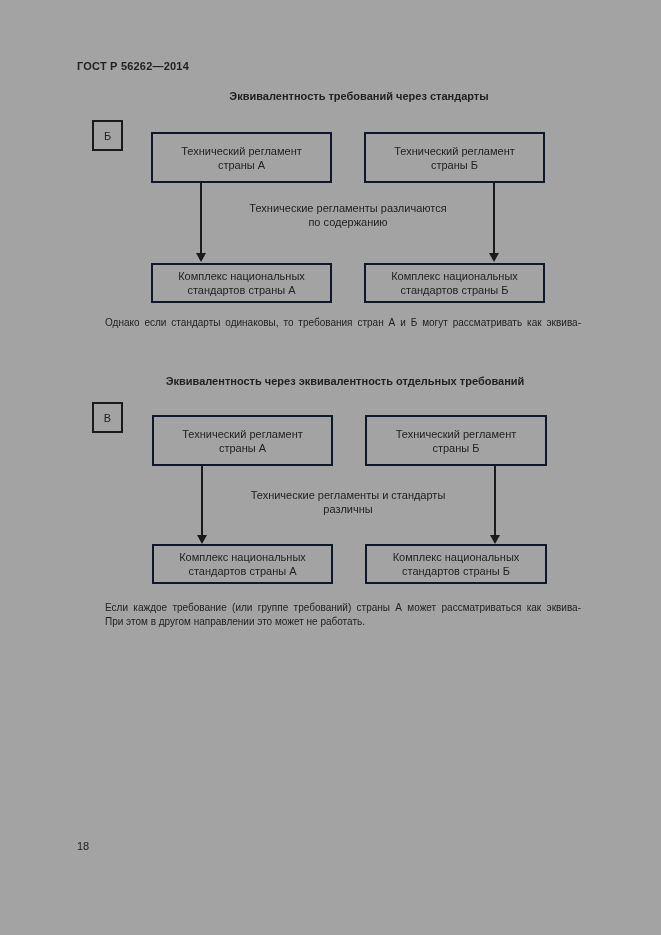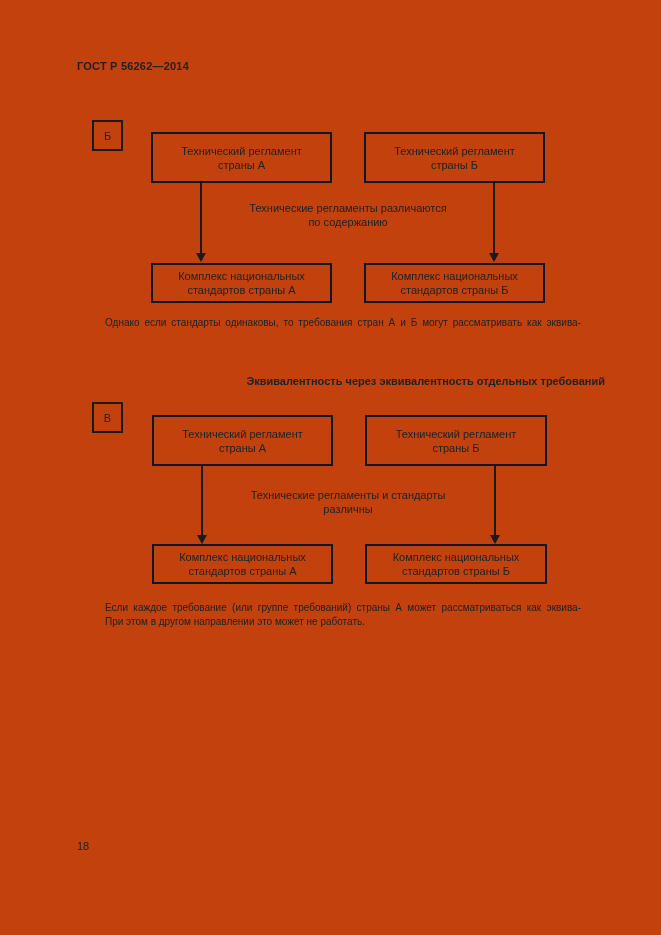--- a/index.html
+++ b/index.html
@@ -3,21 +3,21 @@
 <meta charset="utf-8">
 <style>
   html,body{margin:0;padding:0;}
   body{
     font-family:"Liberation Sans","DejaVu Sans",sans-serif;
     background:#e8e8e8;
   }
   #page{
     position:relative;
     width:661px;height:935px;
-    background:#c2410c;
+    background:#a3a3a3;
     color:#222222;
     overflow:hidden;
   }
   .abs{position:absolute;}
   .doc-header{
     font-size:11px;font-weight:bold;line-height:12px;letter-spacing:0.2px;
   }
   .fig-title{
     font-size:11px;font-weight:bold;line-height:12px;text-align:center;
   }
@@ -50,20 +50,21 @@
   .line.indent{text-indent:28px;}
   .page-number{font-size:11px;line-height:12px;}
 </style>
 </head>
 <body>
 
 <div id="page">
 
   <div class="abs doc-header" style="left:77px;top:60px;">ГОСТ Р 56262—2014</div>
 
+  <div class="abs fig-title" style="left:99px;top:90px;width:520px;">Эквивалентность требований через стандарты</div>
 
   <div class="abs label-box" style="left:92px;top:120px;">
     <span>Б</span>
   </div>
 
   <div class="abs node-box" style="left:151px;top:132px;width:181px;height:51px;">Технический регламент
 страны А</div>
   <div class="abs node-box" style="left:364px;top:132px;width:181px;height:51px;">Технический регламент
 страны Б</div>
 
@@ -81,21 +82,21 @@
 
   <div class="abs node-box" style="left:151px;top:263px;width:181px;height:40px;">Комплекс национальных
 стандартов страны А</div>
   <div class="abs node-box" style="left:364px;top:263px;width:181px;height:40px;">Комплекс национальных
 стандартов страны Б</div>
 
   <div class="abs para" style="left:77px;top:316px;">
     <div class="line indent fill">Однако если стандарты одинаковы, то требования стран А и Б могут рассматривать как эквива-</div>
   </div>
 
-  <div class="abs fig-title" style="left:85px;top:375px;width:520px;text-align:right;">Эквивалентность через эквивалентность отдельных требований</div>
+  <div class="abs fig-title" style="left:85px;top:375px;width:520px;">Эквивалентность через эквивалентность отдельных требований</div>
 
   <div class="abs label-box" style="left:92px;top:402px;">
     <span>В</span>
   </div>
 
   <div class="abs node-box" style="left:152px;top:415px;width:181px;height:51px;">Технический регламент
 страны А</div>
   <div class="abs node-box" style="left:365px;top:415px;width:182px;height:51px;">Технический регламент
 страны Б</div>
 

